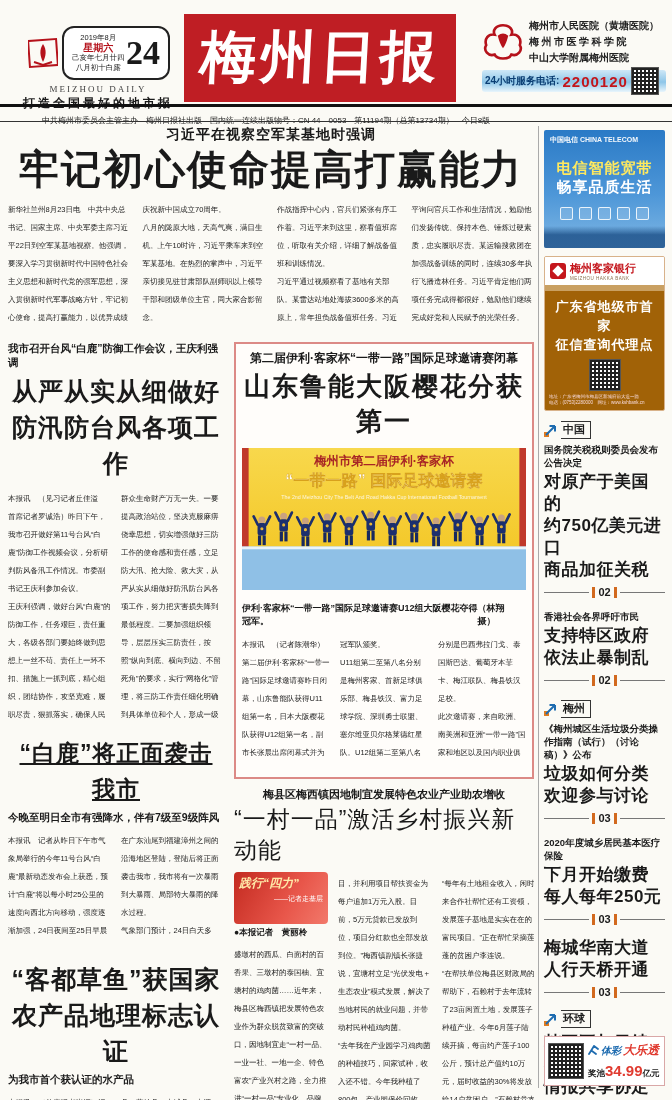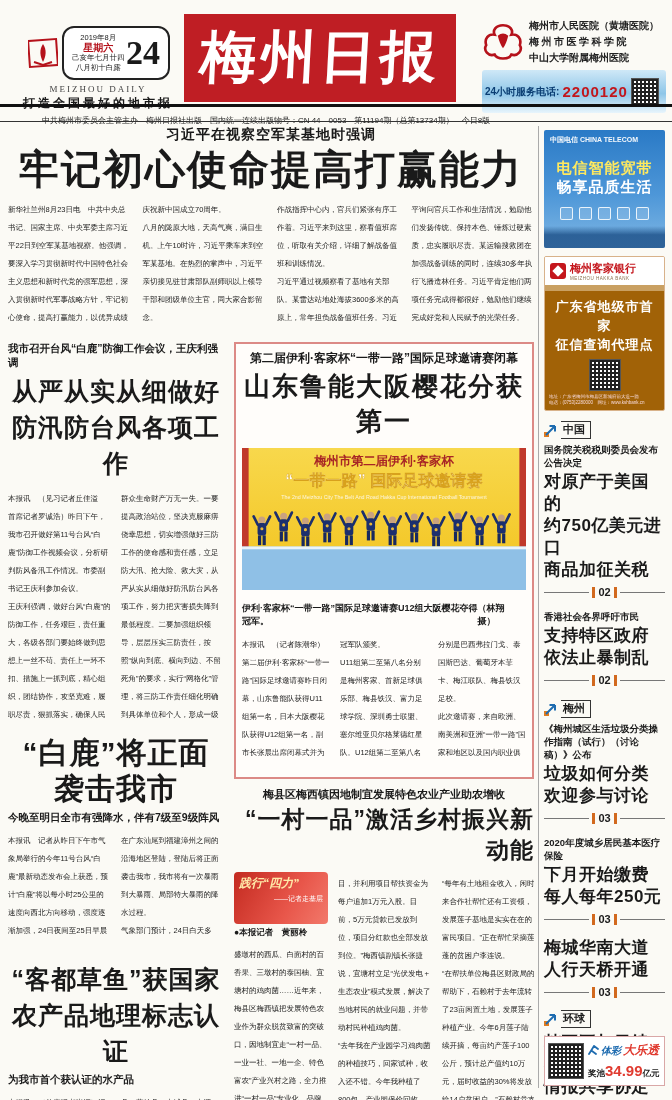--- a/index.html
+++ b/index.html
@@ -19,21 +19,21 @@
           font-weight:900;letter-spacing:3px;}
   .masthead{position:absolute;left:184px;top:14px;width:272px;height:88px;background:#bf1e24;
             display:flex;align-items:center;justify-content:center;}
   .masthead span{color:#fff;font-size:56px;font-weight:900;font-family:"DejaVu Serif",serif;
                  letter-spacing:4px;transform:skewX(-3deg);}
   .hosp{position:absolute;left:482px;top:18px;width:184px;}
   .hosp-flex{display:flex;align-items:center;gap:5px;}
   .hosp-logo{width:42px;height:42px;flex:0 0 auto;}
   .hosp-lines{font-size:10px;line-height:16px;font-weight:bold;color:#222;
               font-family:"Liberation Serif",serif;white-space:pre-line;text-align:justify;}
-  .phone-strip{margin-top:4px;height:43px;background:linear-gradient(180deg,#cfe8f7,#8ec6e8 55%,#e8f5fc);
+  .phone-strip{margin-top:4px;height:22px;background:linear-gradient(180deg,#cfe8f7,#8ec6e8 55%,#e8f5fc);
                border-radius:3px;display:flex;align-items:center;gap:3px;padding:0 3px;box-sizing:border-box;}
   .phone-label{font-size:10px;font-weight:900;color:#0b3e73;}
   .phone-num{font-size:15px;font-weight:900;color:#c2161c;letter-spacing:1px;}
   .qr{background-image:repeating-linear-gradient(0deg,#222 0 2px,transparent 2px 4px),
        repeating-linear-gradient(90deg,#222 0 2px,transparent 2px 4px);
       background-color:#fff;border:1px solid #555;}
   .qr.sm{width:26px;height:26px;flex:0 0 auto;}
   .rule-thick{position:absolute;left:0;top:104px;width:672px;height:3px;background:#111;}
   .publine{position:absolute;left:0;top:115px;width:532px;text-align:center;font-size:8px;color:#222;}
   .rule-thin{position:absolute;left:0;top:121px;width:672px;border-top:1px solid #333;}
@@ -51,21 +51,21 @@
   .colL{width:216px;flex:0 0 auto;}
   .colC{width:300px;flex:0 0 auto;}
   .art-kicker{font-size:10.5px;font-weight:bold;margin-bottom:3px;}
   .hl2{font-size:25px;font-weight:900;line-height:36px;text-align:center;letter-spacing:1px;white-space:pre-line;}
   .deck{font-size:10.5px;font-weight:bold;margin:4px 0;}
   .fbox{border:2px solid #dc8a86;padding:6px;box-sizing:border-box;background:#fffdfa;}
   .fb-kicker{text-align:center;font-size:12px;font-weight:bold;}
   .fb-hl{text-align:center;font-size:26px;font-weight:900;letter-spacing:2px;margin:2px 0 5px;}
   .caption{display:flex;justify-content:space-between;font-size:9px;font-weight:bold;margin:4px 0 5px;}
   .vil-kicker{text-align:center;font-size:11px;font-weight:bold;margin-top:8px;}
-  .vil-hl{text-align:right;font-size:23px;font-weight:700;letter-spacing:1px;margin:2px 0 6px;}
+  .vil-hl{text-align:left;font-size:23px;font-weight:400;letter-spacing:1px;margin:2px 0 6px;}
   .vcols{display:flex;gap:10px;height:296px;overflow:hidden;}
   .vcol{width:94px;flex:0 0 auto;}
   .banner{height:52px;border-radius:4px;background:linear-gradient(120deg,#c32a20,#e8564a 60%,#f2796b);
           color:#fff;padding:3px 5px;box-sizing:border-box;margin-bottom:3px;}
   .banner .b1{font-size:12px;font-weight:900;font-style:italic;color:#ffe9a8;
               font-family:"Liberation Serif",serif;}
   .banner .b2{font-size:7px;text-align:right;margin-top:2px;}
   .byline{font-size:8.5px;font-weight:bold;margin:2px 0 4px;}
   
   .ad-telecom{height:118px;background:linear-gradient(180deg,#2a7ac6,#4e97d8 55%,#7fb7e4);
@@ -172,21 +172,21 @@
         <div>
           <div class="art-kicker">我市召开台风“白鹿”防御工作会议，王庆利强调</div>
           <div class="hl2">从严从实从细做好
 防汛防台风各项工作</div>
           <div class="cols2" style="height:238px;margin-top:6px;">
             <span class="txt">本报讯　（见习记者丘佳溢　首席记者罗诚浩）昨日下午，我市召开做好第11号台风“白鹿”防御工作视频会议，分析研判防风备汛工作情况。市委副书记王庆利参加会议。
 王庆利强调，做好台风“白鹿”的防御工作，任务艰巨，责任重大，各级各部门要始终做到思想上一丝不苟、责任上一环不扣、措施上一抓到底，精心组织，团结协作，攻坚克难，履职尽责，狠抓落实，确保人民群众生命财产万无一失。一要提高政治站位，坚决克服麻痹侥幸思想，切实增强做好三防工作的使命感和责任感，立足防大汛、抢大险、救大灾，从严从实从细做好防汛防台风各项工作，努力把灾害损失降到最低程度。二要加强组织领导，层层压实三防责任，按照“纵向到底、横向到边、不留死角”的要求，实行“网格化”管理，将三防工作责任细化明确到具体单位和个人，形成一级抓一级、层层抓落实的工作格局。三要盯紧薄弱环节，强化各项防御措施，全面落实山洪灾害防险区、地质灾害隐患点、削坡建房、城乡危房、山区学校等重点部位的防御措施，细化人员转移避险预案，确保不留死角、不漏一人。四要加强会商研判，精准预报及时预警，严格落实汛期24小时值班和领导带班制度，严密监视气象变化，研判天气动态，打通信息发布“最后一公里”。五要加强协调联动，形成强大工作合力，尽快补齐基层三防体系短板，着力提升基层应急处置能力。</span>
           </div>
         </div>
         <div style="margin-top:10px;">
-          <div class="hl2" style="font-size:30px;">“白鹿”将正面袭击我市</div>
+          <div class="hl2" style="font-size:23px;text-decoration:underline;">“白鹿”将正面袭击我市</div>
           <div class="deck">今晚至明日全市有强降水，伴有7级至9级阵风</div>
           <div class="cols2" style="height:122px;">
             <span class="txt">本报讯　记者从昨日下午市气象局举行的今年11号台风“白鹿”最新动态发布会上获悉，预计“白鹿”将以每小时25公里的速度向西北方向移动，强度逐渐加强，24日夜间至25日早晨在广东汕尾到福建漳州之间的沿海地区登陆，登陆后将正面袭击我市，我市将有一次暴雨到大暴雨、局部特大暴雨的降水过程。
 气象部门预计，24日白天多云，局部有（雷）阵雨，最高气温35℃—37℃；24日夜间至25日，全市有暴雨到大暴雨，同时伴有7级至9级阵风；26日，中雨，局部大雨。台风来袭时风雨较大，建议市民减少出行。（林仪　张柯　罗碧瑜）</span>
           </div>
         </div>
         <div style="margin-top:10px;">
           <div class="hl2">“客都草鱼”获国家
 农产品地理标志认证</div>
           <div class="deck">为我市首个获认证的水产品</div>

